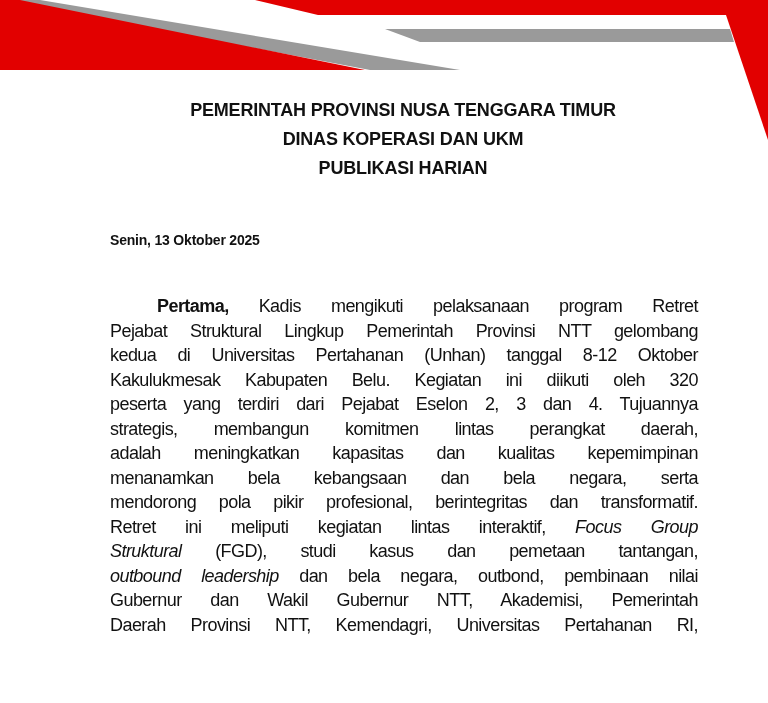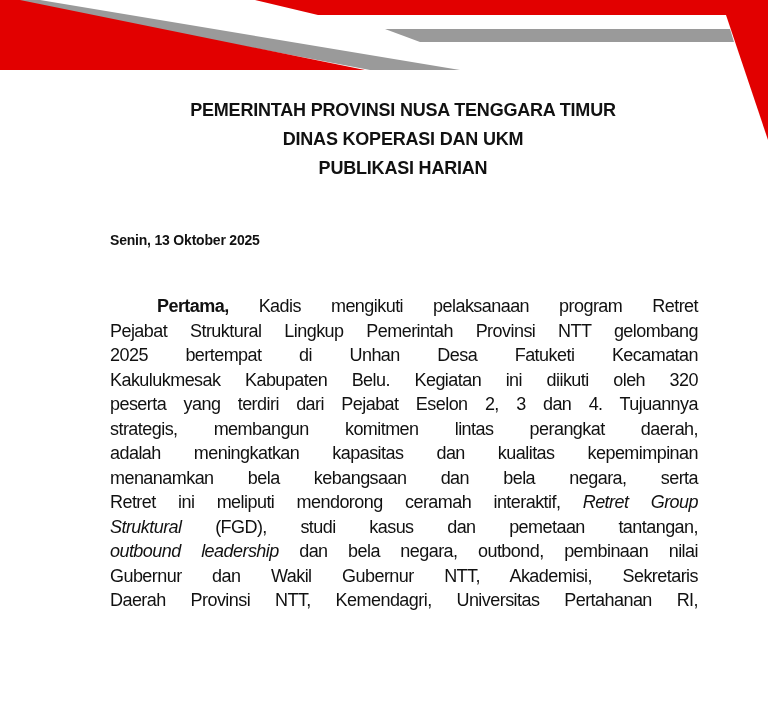--- a/index.html
+++ b/index.html
@@ -52,24 +52,25 @@
   <div>PEMERINTAH PROVINSI NUSA TENGGARA TIMUR</div>
   <div>DINAS KOPERASI DAN UKM</div>
   <div>PUBLIKASI HARIAN</div>
 </div>
 
 <div class="date">Senin, 13 Oktober 2025</div>
 
 <div class="body">
   <div class="line indent"><span class="b">Pertama,</span><span> Kadis mengikuti pelaksanaan program Retret</span></div>
   <div class="line">Pejabat Struktural Lingkup Pemerintah Provinsi NTT gelombang</div>
-  <div class="line">2025 bertempat di Unhan Desa Fatuketi Kecamatan</div>
+  <div class="line">kedua di Universitas Pertahanan (Unhan) tanggal 8-12 Oktober</div>
   <div class="line">Kakulukmesak Kabupaten Belu. Kegiatan ini diikuti oleh 320</div>
   <div class="line">peserta yang terdiri dari Pejabat Eselon 2, 3 dan 4. Tujuannya</div>
   <div class="line">strategis, membangun komitmen lintas perangkat daerah,</div>
   <div class="line">adalah meningkatkan kapasitas dan kualitas kepemimpinan</div>
   <div class="line">menanamkan bela kebangsaan dan bela negara, serta</div>
-  <div class="line"><span>Retret ini meliputi mendorong ceramah interaktif, </span><span class="i">Retret Group</span></div>
+  <div class="line">mendorong pola pikir profesional, berintegritas dan transformatif.</div>
+  <div class="line"><span>Retret ini meliputi kegiatan lintas interaktif, </span><span class="i">Focus Group</span></div>
   <div class="line"><span class="i">Struktural</span><span> (FGD), studi kasus dan pemetaan tantangan,</span></div>
   <div class="line"><span class="i">outbound leadership</span><span> dan bela negara, outbond, pembinaan nilai</span></div>
-  <div class="line">Gubernur dan Wakil Gubernur NTT, Akademisi, Sekretaris</div>
+  <div class="line">Gubernur dan Wakil Gubernur NTT, Akademisi, Pemerintah</div>
   <div class="line">Daerah Provinsi NTT, Kemendagri, Universitas Pertahanan RI,</div>
 </div>
 
 </body></html>

